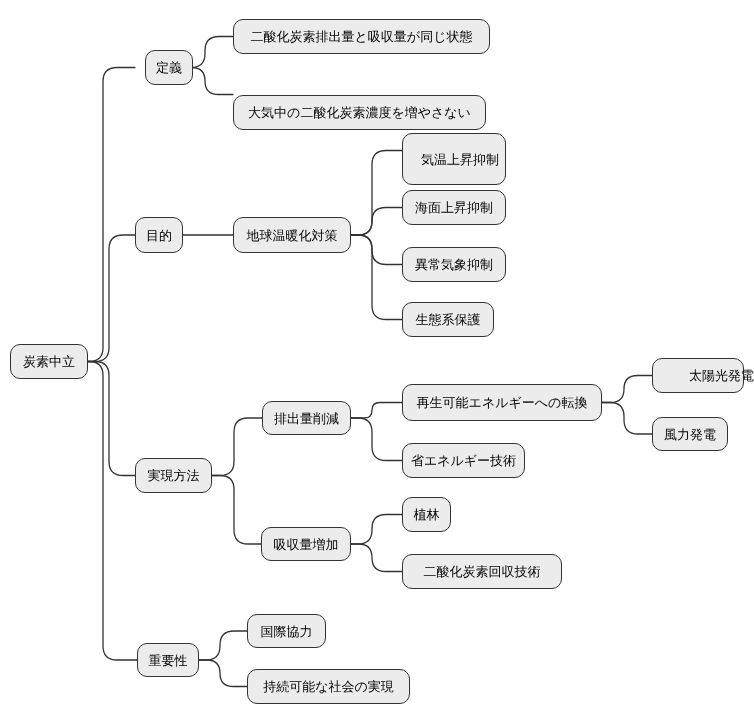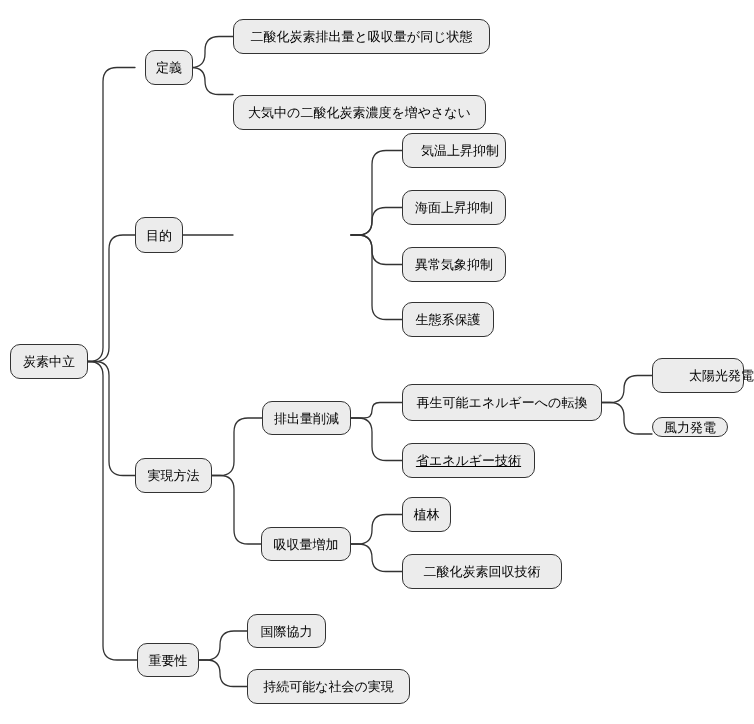--- a/index.html
+++ b/index.html
@@ -71,29 +71,30 @@
       <path d="M 88 361.5 L 89 361.5 Q 103 361.5 103 375.5 L 103 646 Q 103 660 117 660 L 137 660"></path>
       <path d="M 199 660 L 206 660 Q 220 660 220 646 L 220 645 Q 220 631 234 631 L 247 631"></path>
       <path d="M 199 660 L 206.75 660 Q 220 660 220 673.25 Q 220 686.5 233.25 686.5 L 247 686.5"></path>
     </svg>
 
 <div class="node" style="left: 10px; top: 344px; width: 78px; height: 35px;">炭素中立</div>
     <div class="node" style="left: 145px; top: 50px; width: 48px; height: 35px;">定義</div>
     <div class="node" style="left: 233px; top: 19px; width: 257px; height: 35px;">二酸化炭素排出量と吸収量が同じ状態</div>
     <div class="node" style="left: 233px; top: 95px; width: 253px; height: 35px;">大気中の二酸化炭素濃度を増やさない</div>
     <div class="node" style="left: 135px; top: 217px; width: 48px; height: 36px;">目的</div>
-    <div class="node" style="left: 402px; top: 133px; width: 104px; height: 35px; padding-left: 12px;">気温上昇抑制</div>
+    <div class="node" style="left: 233px; top: 217px; width: 118px; height: 36px;">地球温暖化対策</div>
+    <div class="node" style="left: 402px; top: 133px; width: 104px; height: 52px; padding-left: 12px;">気温上昇抑制</div>
     <div class="node" style="left: 402px; top: 190px; width: 104px; height: 35px;">海面上昇抑制</div>
     <div class="node" style="left: 402px; top: 247px; width: 104px; height: 35px;">異常気象抑制</div>
     <div class="node" style="left: 402px; top: 302px; width: 92px; height: 35px;">生態系保護</div>
     <div class="node" style="left: 135px; top: 458px; width: 77px; height: 35px;">実現方法</div>
     <div class="node" style="left: 262px; top: 401px; width: 89px; height: 34px;">排出量削減</div>
     <div class="node" style="left: 402px; top: 384px; width: 200px; height: 37px;">再生可能エネルギーへの転換</div>
     <div class="node" style="left: 652px; top: 358px; width: 92px; height: 35px; padding-left: 47px;">太陽光発電</div>
-    <div class="node" style="left: 652px; top: 417px; width: 76px; height: 20px;">風力発電</div>
-    <div class="node" style="left: 402px; top: 443px; width: 133px; height: 35px; text-decoration: underline;">省エネルギー技術</div>
+    <div class="node" style="left: 652px; top: 417px; width: 76px; height: 34px;">風力発電</div>
+    <div class="node" style="left: 402px; top: 443px; width: 123px; height: 35px;">省エネルギー技術</div>
     <div class="node" style="left: 261px; top: 527px; width: 90px; height: 34px;">吸収量増加</div>
     <div class="node" style="left: 402px; top: 497px; width: 49px; height: 35px;">植林</div>
     <div class="node" style="left: 402px; top: 554px; width: 160px; height: 35px;">二酸化炭素回収技術</div>
     <div class="node" style="left: 137px; top: 643px; width: 62px; height: 34px;">重要性</div>
     <div class="node" style="left: 247px; top: 614px; width: 79px; height: 34px;">国際協力</div>
     <div class="node" style="left: 247px; top: 669px; width: 163px; height: 35px;">持続可能な社会の実現</div>
   </div>
 
 </body></html>

